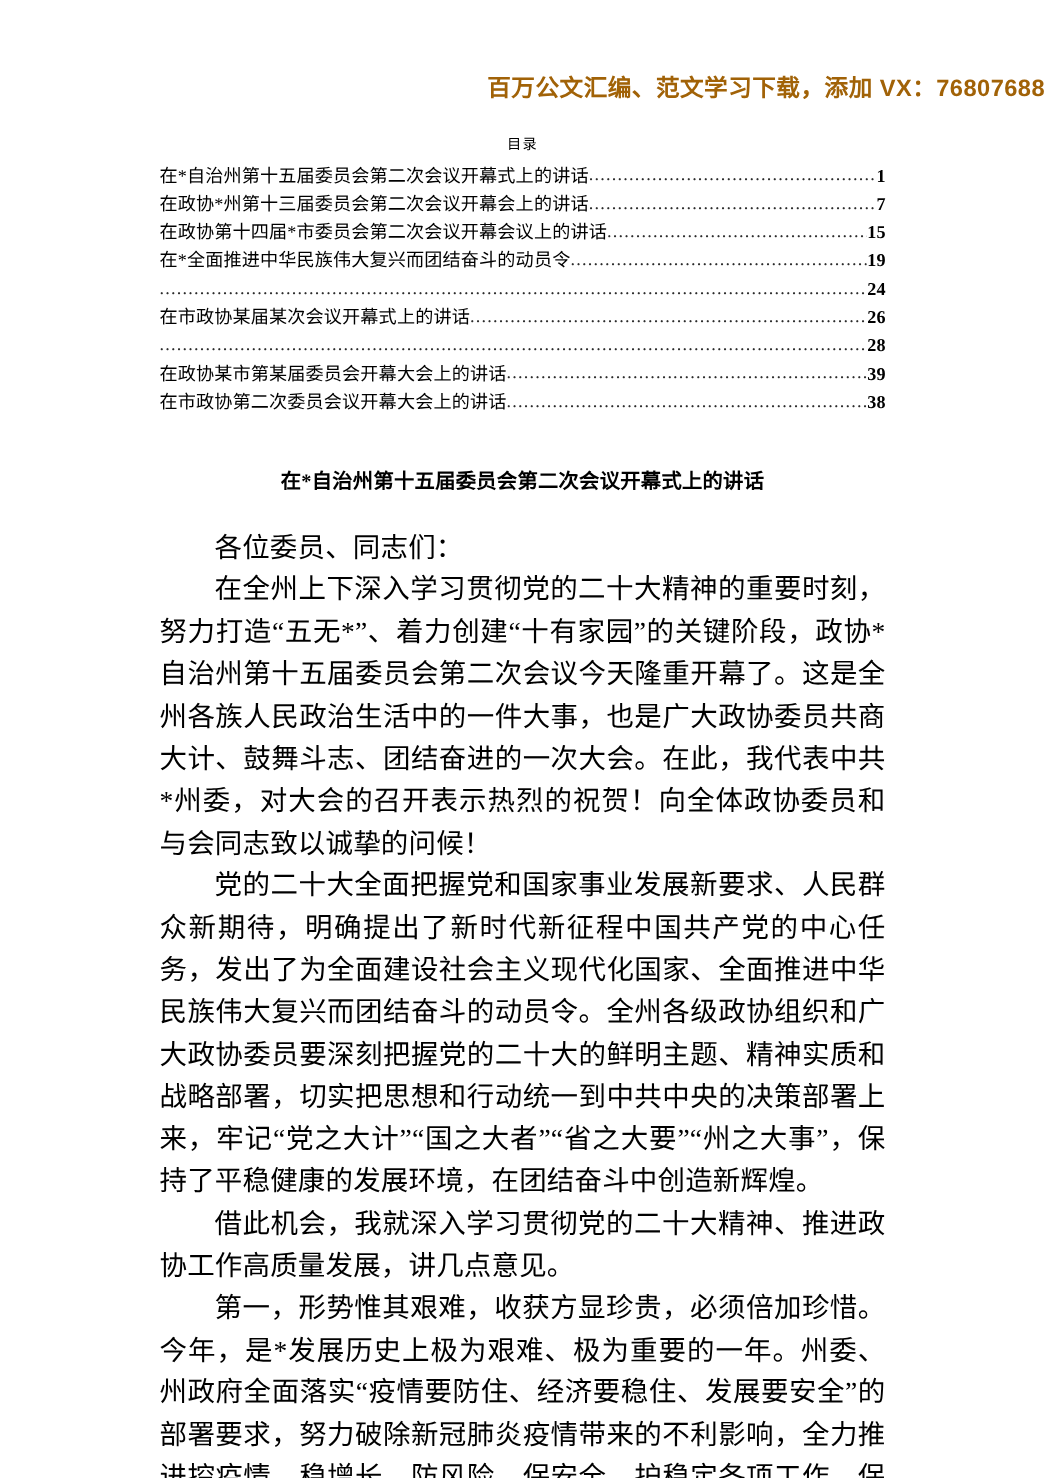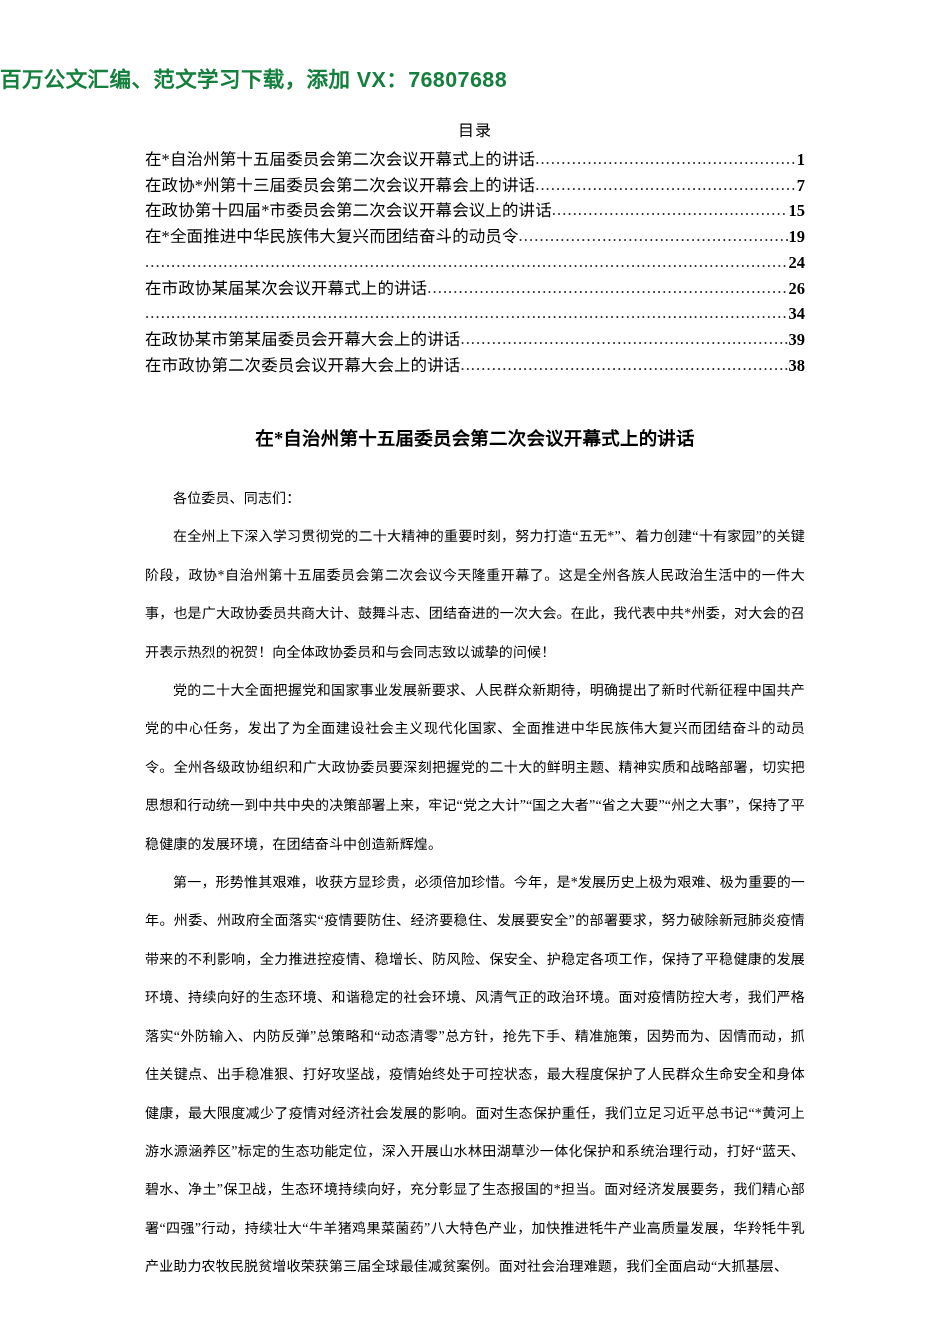--- a/index.html
+++ b/index.html
@@ -23,39 +23,39 @@
     padding: 0;
     overflow: hidden;
   }
 
   
   .promo-banner {
     position: absolute;
     top: 62px;
     left: 0;
     width: 950px;
-    text-align: left;
+    text-align: right;
     font-family: "Liberation Sans", "DejaVu Sans", sans-serif;
     font-size: 21.5px;
     font-weight: 700;
     letter-spacing: 0.4px;
-    color: #15803d;
+    color: #a16207;
     white-space: nowrap;
   }
 
   
   .toc {
     position: absolute;
     top: 118px;
     left: 145px;
     width: 660px;
   }
   .toc-heading {
     text-align: center;
-    font-size: 16px;
+    font-size: 13px;
     line-height: 26px;
     margin-bottom: 3px;
     letter-spacing: 1px;
   }
   .toc-list {
     list-style: none;
     margin: 0;
     padding: 0;
   }
   .toc-item {
@@ -104,21 +104,21 @@
   .article-title {
     text-align: center;
     font-size: 18.5px;
     font-weight: 700;
     line-height: 30px;
     letter-spacing: 0.2px;
     margin: 0 0 26px 0;
   }
   .para {
     margin: 0;
-    font-size: 14px;
+    font-size: 25px;
     line-height: 38.4px;
     text-align: justify;
     text-justify: inter-ideograph;
     text-indent: 2em;
     letter-spacing: 0.15px;
     word-break: break-all;
   }
 </style>
 </head>
 <body>
@@ -154,38 +154,39 @@
           <span class="toc-dots"></span>
           <span class="toc-page">24</span>
         </li>
         <li class="toc-item">
           <span class="toc-title">在市政协某届某次会议开幕式上的讲话</span>
           <span class="toc-dots"></span>
           <span class="toc-page">26</span>
         </li>
         <li class="toc-item">
           <span class="toc-dots"></span>
-          <span class="toc-page">34</span>
+          <span class="toc-page">28</span>
         </li>
         <li class="toc-item">
           <span class="toc-title">在政协某市第某届委员会开幕大会上的讲话</span>
           <span class="toc-dots"></span>
           <span class="toc-page">39</span>
         </li>
         <li class="toc-item">
           <span class="toc-title">在市政协第二次委员会议开幕大会上的讲话</span>
           <span class="toc-dots"></span>
           <span class="toc-page">38</span>
         </li>
       </ul>
   </div>
 
   <div class="article">
     <h1 class="article-title">在*自治州第十五届委员会第二次会议开幕式上的讲话</h1>
     <div id="article-paragraphs">
         <p class="para">各位委员、同志们：</p>
         <p class="para">在全州上下深入学习贯彻党的二十大精神的重要时刻，努力打造“五无*”、着力创建“十有家园”的关键阶段，政协*自治州第十五届委员会第二次会议今天隆重开幕了。这是全州各族人民政治生活中的一件大事，也是广大政协委员共商大计、鼓舞斗志、团结奋进的一次大会。在此，我代表中共*州委，对大会的召开表示热烈的祝贺！向全体政协委员和与会同志致以诚挚的问候！</p>
         <p class="para">党的二十大全面把握党和国家事业发展新要求、人民群众新期待，明确提出了新时代新征程中国共产党的中心任务，发出了为全面建设社会主义现代化国家、全面推进中华民族伟大复兴而团结奋斗的动员令。全州各级政协组织和广大政协委员要深刻把握党的二十大的鲜明主题、精神实质和战略部署，切实把思想和行动统一到中共中央的决策部署上来，牢记“党之大计”“国之大者”“省之大要”“州之大事”，保持了平稳健康的发展环境，在团结奋斗中创造新辉煌。</p>
+        <p class="para">借此机会，我就深入学习贯彻党的二十大精神、推进政协工作高质量发展，讲几点意见。</p>
         <p class="para">第一，形势惟其艰难，收获方显珍贵，必须倍加珍惜。今年，是*发展历史上极为艰难、极为重要的一年。州委、州政府全面落实“疫情要防住、经济要稳住、发展要安全”的部署要求，努力破除新冠肺炎疫情带来的不利影响，全力推进控疫情、稳增长、防风险、保安全、护稳定各项工作，保持了平稳健康的发展环境、持续向好的生态环境、和谐稳定的社会环境、风清气正的政治环境。面对疫情防控大考，我们严格落实“外防输入、内防反弹”总策略和“动态清零”总方针，抢先下手、精准施策，因势而为、因情而动，抓住关键点、出手稳准狠、打好攻坚战，疫情始终处于可控状态，最大程度保护了人民群众生命安全和身体健康，最大限度减少了疫情对经济社会发展的影响。面对生态保护重任，我们立足习近平总书记“*黄河上游水源涵养区”标定的生态功能定位，深入开展山水林田湖草沙一体化保护和系统治理行动，打好“蓝天、碧水、净土”保卫战，生态环境持续向好，充分彰显了生态报国的*担当。面对经济发展要务，我们精心部署“四强”行动，持续壮大“牛羊猪鸡果菜菌药”八大特色产业，加快推进牦牛产业高质量发展，华羚牦牛乳产业助力农牧民脱贫增收荣获第三届全球最佳减贫案例。面对社会治理难题，我们全面启动“大抓基层、</p>
       </div>
   </div>
 
 </div>
 
 </body></html>

